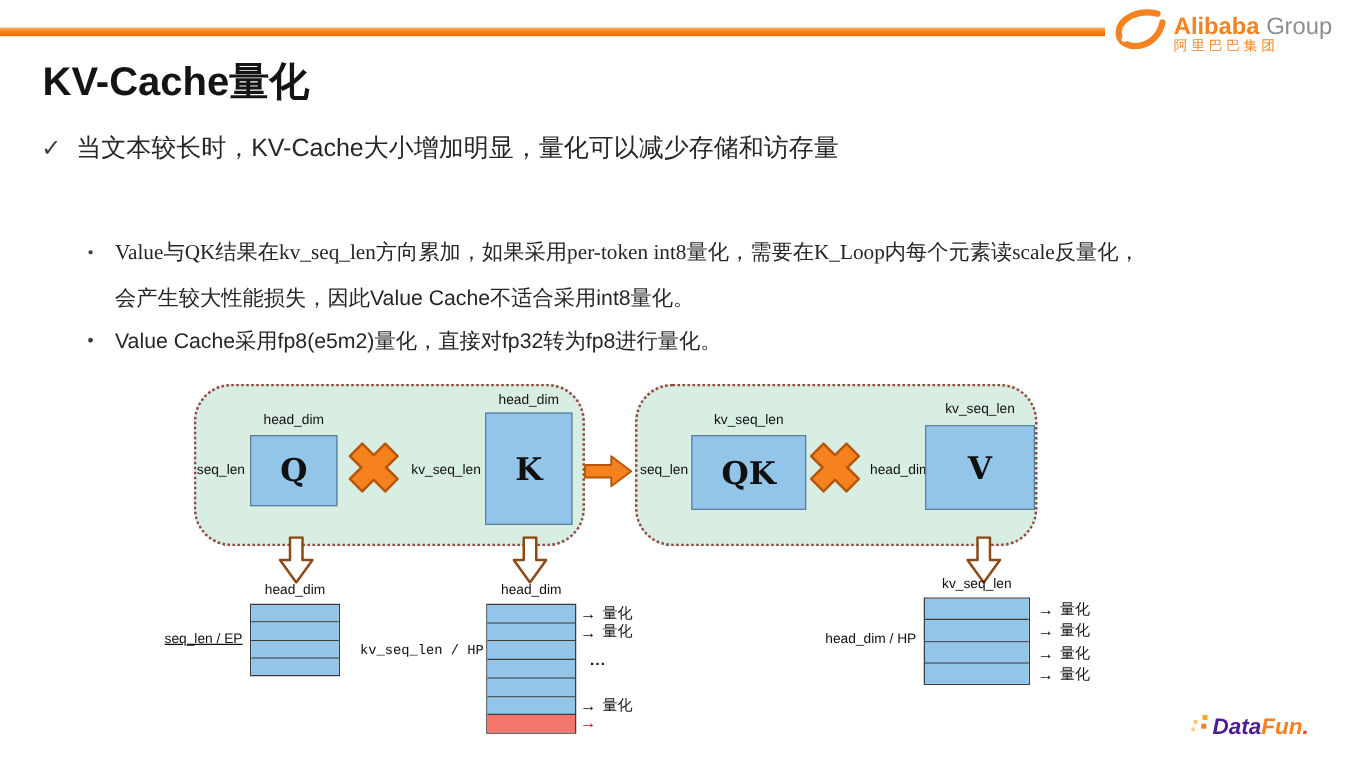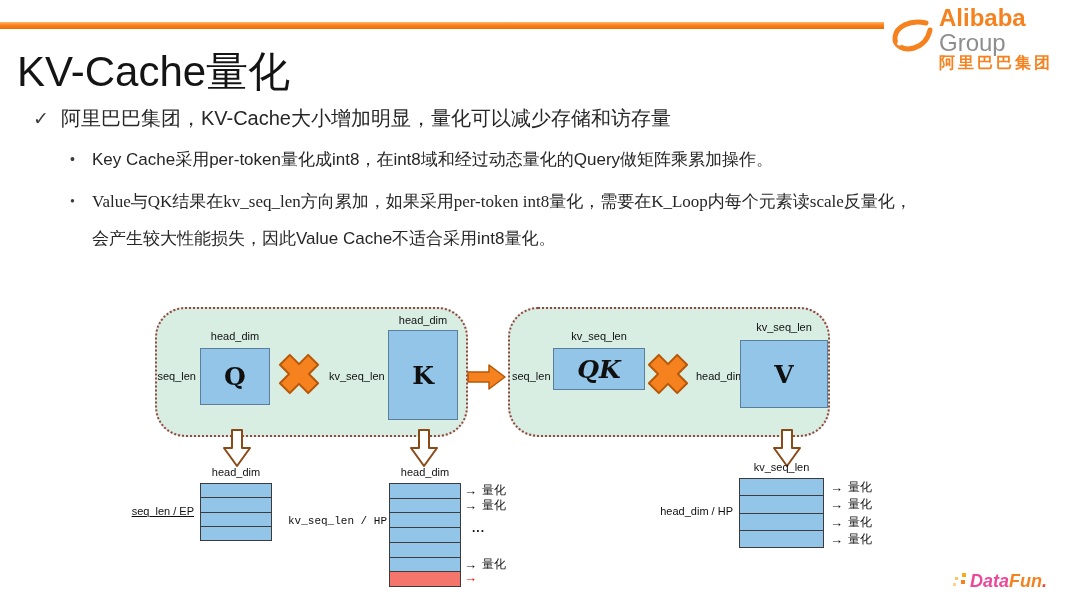--- a/index.html
+++ b/index.html
@@ -6,27 +6,27 @@
   body { background:#888; font-family:"Liberation Sans","DejaVu Sans",sans-serif; }
   .slide { position:relative; width:1080px; height:608px; background:#ffffff; overflow:hidden; margin:0 auto; }
 
   
   .top-bar { position:absolute; left:0; top:22px; width:884px; height:7px;
     background:linear-gradient(180deg,#ffb469 0%,#f8821d 45%,#ef6d00 100%); }
 
   
   .alibaba { position:absolute; left:890px; top:5px; display:flex; align-items:center; gap:3px; }
   .alibaba .wordmark { display:flex; flex-direction:column; line-height:1.05; }
-  .alibaba .row1 { font-size:24px; }
+  .alibaba .row1 { font-size:19px; }
   .alibaba .brand { font-weight:bold; color:#f5821f; }
   .alibaba .suffix { color:#8e8e8e; font-weight:400; }
-  .alibaba .row2 { font-size:16px; color:#f5821f; letter-spacing:3px; font-weight:bold; }
-
-  
-  .title { position:absolute; left:17px; top:44px; font-size:42px; font-weight:normal; color:#141414; }
+  .alibaba .row2 { font-size:11px; color:#f5821f; letter-spacing:3px; font-weight:normal; }
+
+  
+  .title { position:absolute; left:34px; top:44px; font-size:32px; font-weight:bold; color:#141414; }
 
   
   .bullet-main { position:absolute; left:33px; top:105px; font-size:20px; color:#262626; white-space:nowrap; }
   .bullet-main .check { margin-right:12px; color:#3c3c3c; font-size:19px; }
   .sub { position:absolute; left:70px; font-size:17px; color:#262626; white-space:nowrap; }
   .sub .dot { display:inline-block; width:22px; color:#3c3c3c; font-size:14px; vertical-align:1px; }
   .sub.cont { left:92px; }
 
   
   .gbox { position:absolute; background:#d9eee3; border:2px dotted #96463e; border-radius:30px; }
@@ -44,21 +44,21 @@
 
   .ann { position:absolute; font-size:12px; color:#101010; white-space:nowrap; display:flex; align-items:center; gap:5px; }
   .ann .arr { font-size:13px; font-weight:bold; }
   .ann.reda .arr { color:#e60000; }
   .ann.dots { font-weight:bold; letter-spacing:1px; }
 
   
   .datafun { position:absolute; left:952px; top:571px; display:flex; align-items:baseline; }
   .datafun .px { margin-right:2px; align-self:center; }
   .datafun .word { font-style:italic; font-weight:bold; font-size:18px; }
-  .datafun .c1 { color:#ec4899; }
+  .datafun .c1 { color:#4c1d95; }
   .datafun .c2 { color:#f58220; }
   .datafun .dot { color:#e8442e; font-style:italic; font-weight:bold; font-size:18px; }
 </style>
 </head>
 <body>
 
 <div class="slide">
 
   <div class="top-bar"></div>
 
@@ -75,31 +75,31 @@
         <span class="brand">Alibaba</span>
         <span class="suffix">Group</span>
       </span>
       <span class="row2">阿里巴巴集团</span>
     </span>
   </div>
 
   <div class="title">KV-Cache量化</div>
 
   <div class="bullet-main">
-    <span class="check">✓</span><span>阿里巴巴集团，KV-Cache大小增加明显，量化可以减少存储和访存量</span>
-  </div>
-
-  <div class="sub" style="top:148px;">
-    <span class="dot">•</span><span>Key Cache采用per-token量化成int8，在int8域和经过动态量化的Query做矩阵乘累加操作。</span>
-  </div>
+    <span class="check">✓</span><span>当文本较长时，KV-Cache大小增加明显，量化可以减少存储和访存量</span>
+  </div>
+
   <div class="sub" style="top:190px;font-family:Liberation Serif, serif;">
     <span class="dot">•</span><span>Value与QK结果在kv_seq_len方向累加，如果采用per-token int8量化，需要在K_Loop内每个元素读scale反量化，</span>
   </div>
   <div class="sub cont" style="top:227px;">
     <span>会产生较大性能损失，因此Value Cache不适合采用int8量化。</span>
+  </div>
+  <div class="sub" style="top:261px;">
+    <span class="dot">•</span><span>Value Cache采用fp8(e5m2)量化，直接对fp32转为fp8进行量化。</span>
   </div>
 
   <div class="gbox" style="left:155px; top:307px; width:313px; height:130px;"></div>
   <div class="gbox" style="left:508px; top:307px; width:322px; height:130px;"></div>
 
   <div class="dlabel center" style="left:200px; top:330px; width:70px;">head_dim</div>
   <div class="dlabel right" style="left:150px; top:370px; width:46px;">seq_len</div>
   <div class="matrix" style="left:200px; top:348px; width:70px; height:57px;">Q</div>
 
   <span class="icon" style="left:277px; top:352px;">
@@ -115,21 +115,21 @@
   <div class="matrix" style="left:388px; top:330px; width:70px; height:90px;">K</div>
 
   <span class="icon" style="left:467px; top:363px;">
     <svg width="40" height="28" viewBox="0 0 40 28">
       <path d="M1,9 h21 v-7 l16,12 l-16,12 v-7 h-21 z" fill="#f5811f" stroke="#b65708" stroke-width="1.5" stroke-linejoin="round"></path>
     </svg>
   </span>
 
   <div class="dlabel" style="left:512px; top:370px;">seq_len</div>
   <div class="dlabel center" style="left:553px; top:330px; width:92px;">kv_seq_len</div>
-  <div class="matrix" style="left:553px; top:348px; width:92px; height:42px;font-style:italic;">QK</div>
+  <div class="matrix" style="left:553px; top:348px; width:92px; height:60px;">QK</div>
 
   <span class="icon" style="left:646px; top:352px;">
     <svg width="44" height="44" viewBox="0 0 44 44">
       <g transform="rotate(45 22 22)">
         <path d="M15,2 h14 v13 h13 v14 h-13 v13 h-14 v-13 h-13 v-14 h13 z" fill="#f5811f" stroke="#b65708" stroke-width="2" stroke-linejoin="round"></path>
       </g>
     </svg>
   </span>
 
   <div class="dlabel" style="left:696px; top:370px;">head_dim</div>

